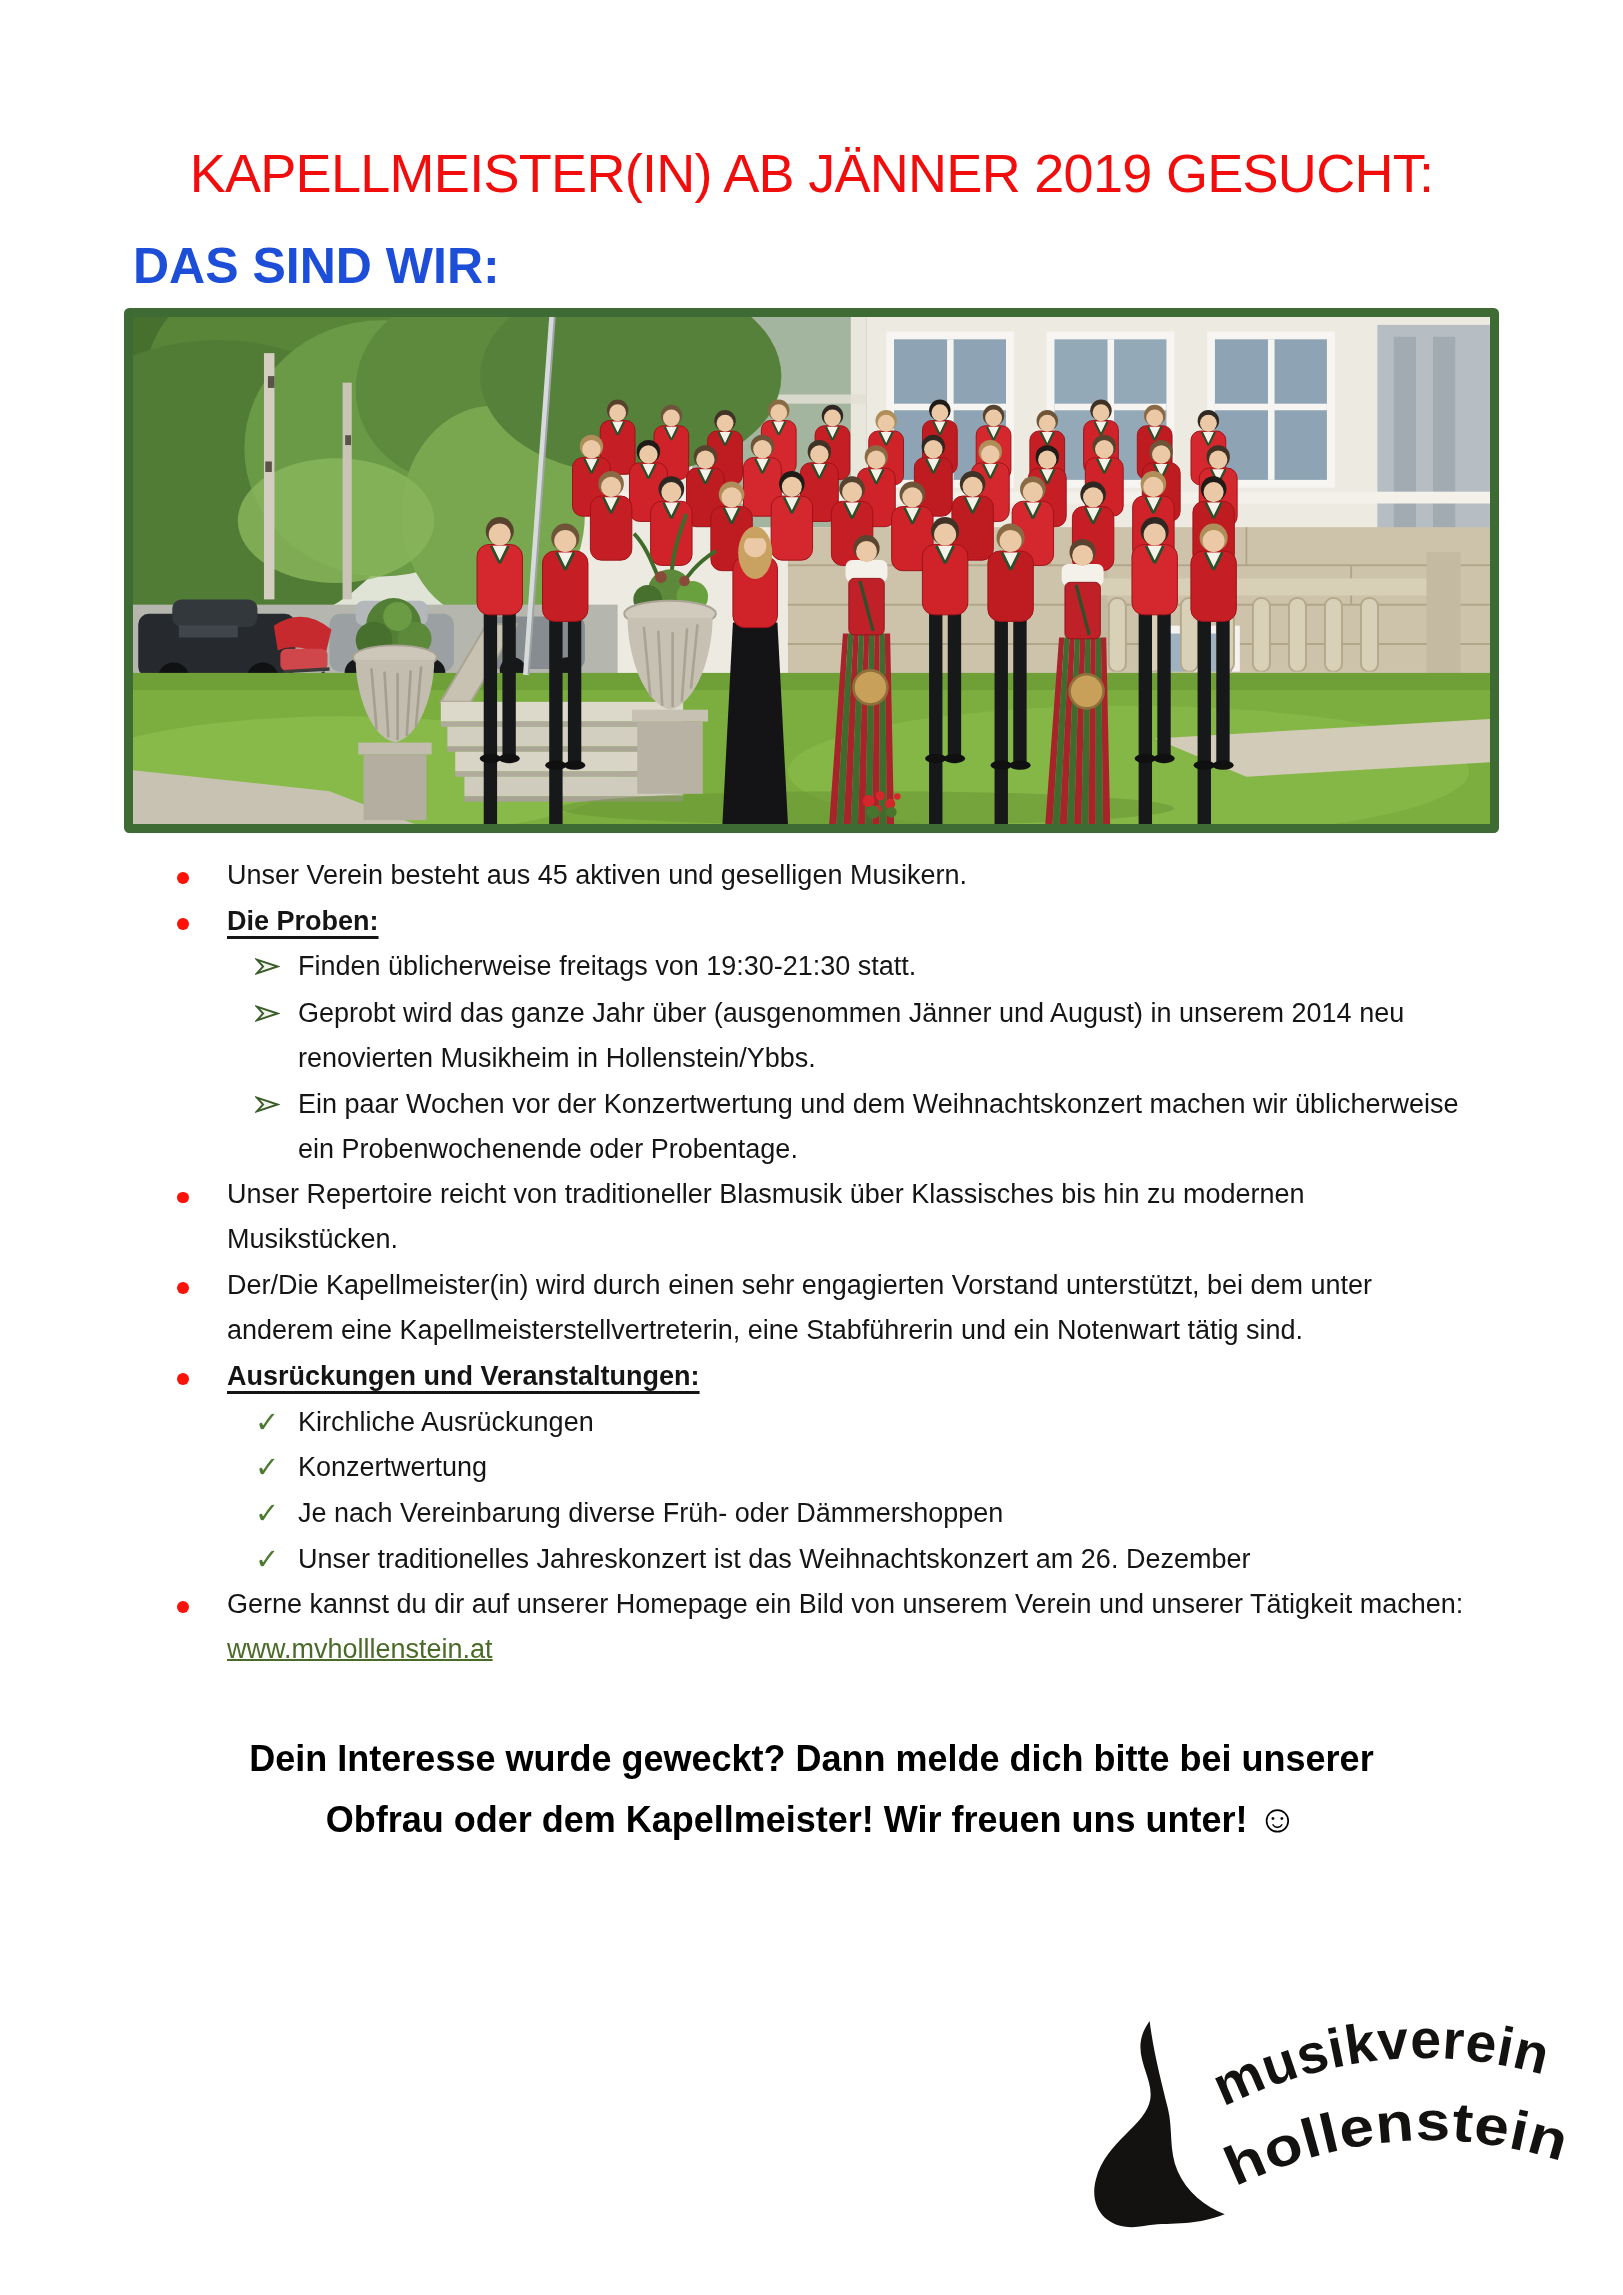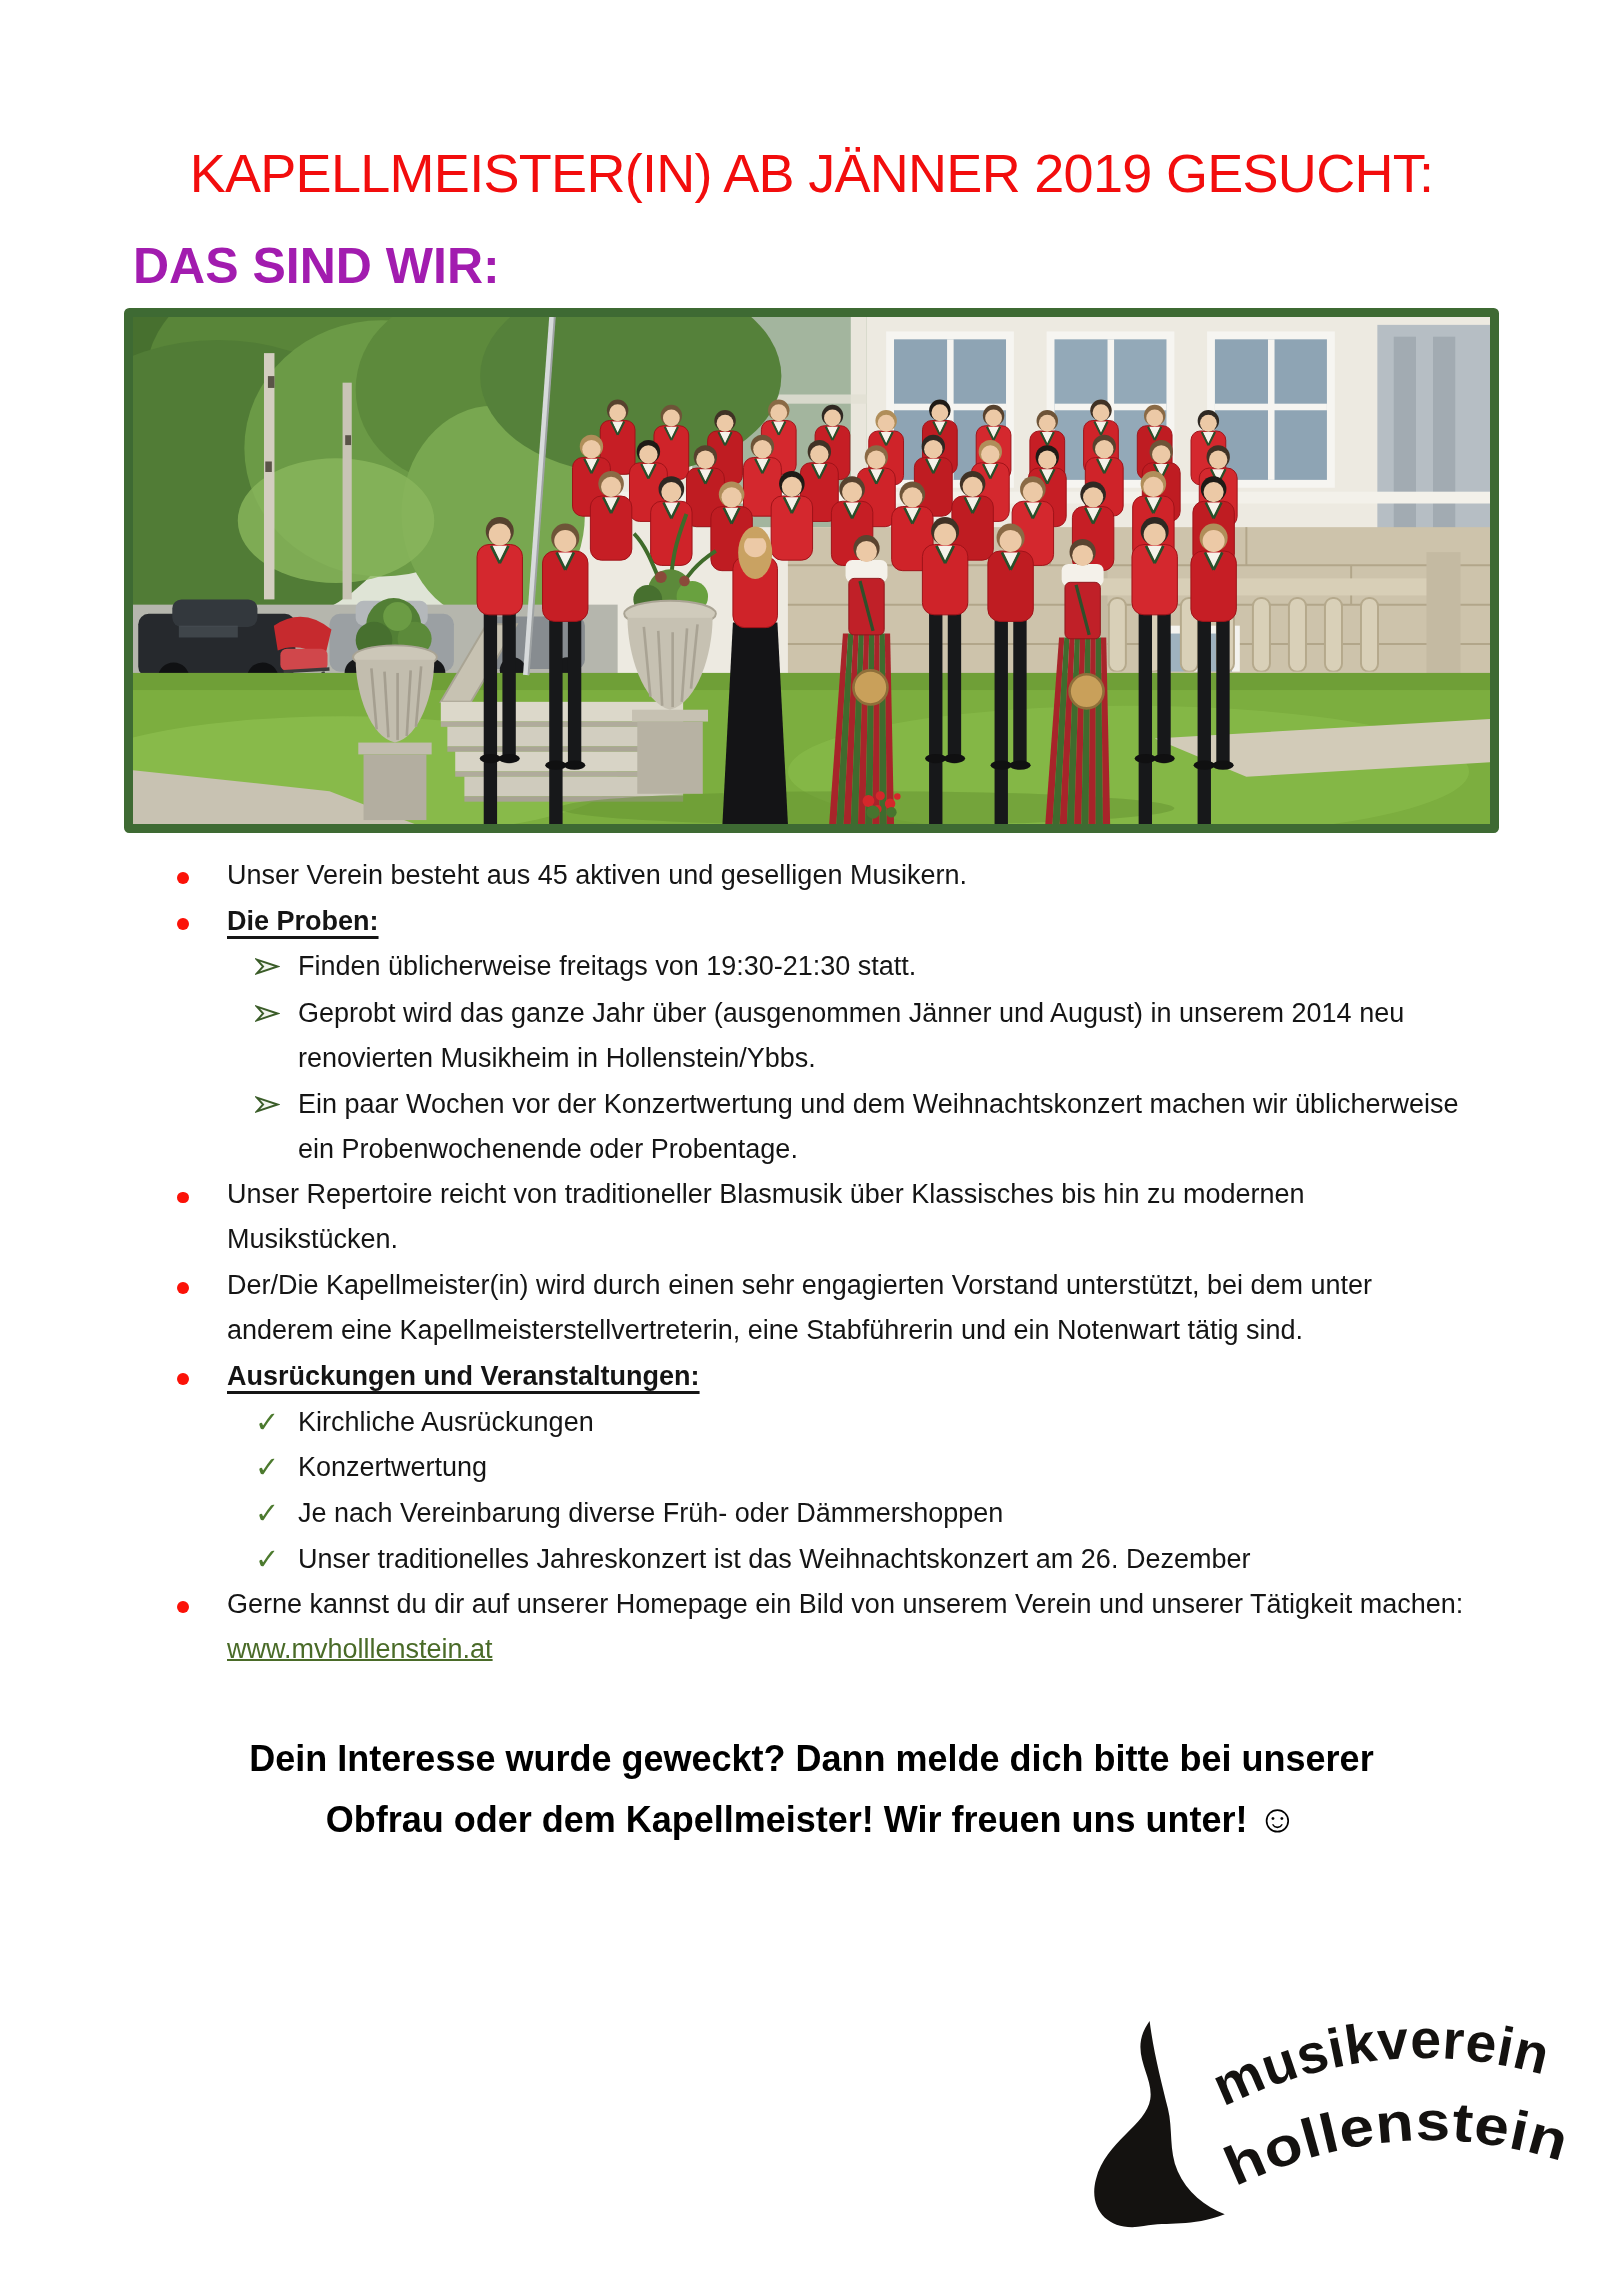--- a/index.html
+++ b/index.html
@@ -16,21 +16,21 @@
     position:absolute; top:98px; left:0; right:0;
     text-align:center;
     font-size:54px; font-weight:400; letter-spacing:-0.7px;
     color:#f20d0d;
     white-space:nowrap;
     margin-top:44px;
   }
   .section-heading{
     position:absolute; top:237px; left:133px;
     font-size:50px; font-weight:700;
-    color:#a21caf;
+    color:#1d4ed8;
   }
   .photo-frame{
     position:absolute; left:124px; top:308px;
     width:1375px; height:525px;
     border:9.8px solid #3e6a33; border-radius:5.2px;
     box-sizing:border-box; background:#dfe4d6; overflow:hidden;
   }
   .photo-frame svg{display:block;width:100%;height:100%;}
   .list{
     position:absolute; left:169px; top:853px; width:1303px;

